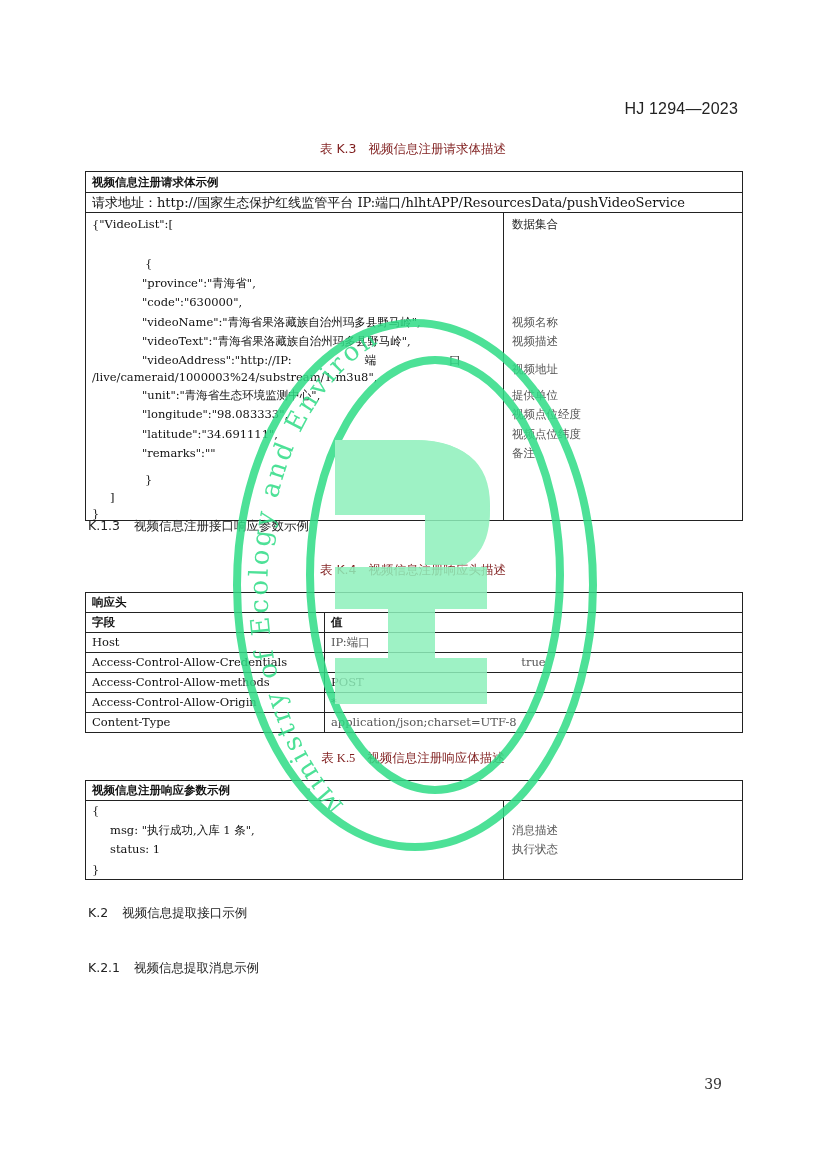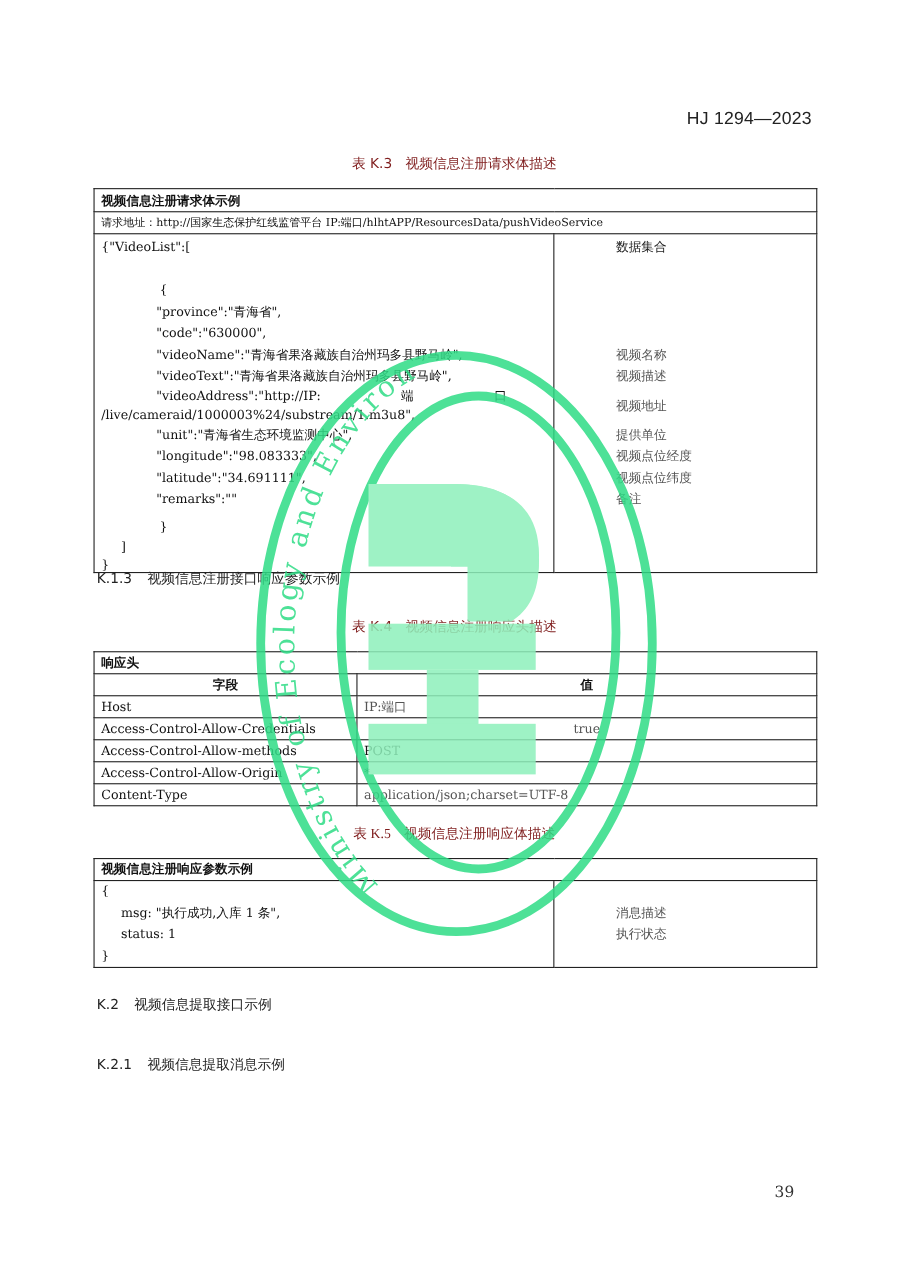--- a/index.html
+++ b/index.html
@@ -5,47 +5,47 @@
   html, body { margin: 0; padding: 0; background: #ffffff; }
   body { width: 826px; height: 1169px; position: relative; overflow: hidden; font-family: "DejaVu Serif", "Liberation Serif", serif; color: #111; }
   .std-code { position: absolute; right: 88px; top: 100px; font-family: "Liberation Sans", sans-serif; font-size: 16px; color: #222; letter-spacing: 0.2px; }
   .caption { position: absolute; left: 0; width: 826px; text-align: center; font-family: "DejaVu Sans", sans-serif; font-size: 12.5px; color: #7f1d1d; }
   .caption .num { margin-right: 12px; }
   .heading { position: absolute; left: 88px; font-family: "DejaVu Sans", sans-serif; font-size: 12.5px; color: #222; }
   .heading .num { margin-right: 14px; }
   table { position: absolute; left: 85px; width: 658px; border-collapse: collapse; font-size: 11.5px; }
   td { border: 1px solid #222; padding: 0 6px; vertical-align: top; }
   .bold { font-family: "DejaVu Sans", sans-serif; font-weight: bold; font-size: 11.5px; }
-  .center { text-align: center; }
+  .center { }
   .json-line { height: 19.5px; line-height: 19.5px; white-space: nowrap; }
   .i1 { padding-left: 50px; }
   .i0 { padding-left: 0; }
   .ib { padding-left: 53px; }
   .ic { padding-left: 18px; }
-  .desc-line { height: 19.5px; line-height: 19.5px; font-family: "DejaVu Sans", sans-serif; font-size: 11.5px; color: #555; margin-left: 48px; }
+  .desc-line { height: 19.5px; line-height: 19.5px; font-family: "DejaVu Sans", sans-serif; font-size: 11.5px; color: #555; }
   .tbl-row td { height: 19px; line-height: 19px; }
   .page-num { position: absolute; right: 104px; top: 1076px; font-size: 14px; color: #333; }
   .watermark { position: absolute; left: 225px; top: 305px; width: 380px; height: 560px; pointer-events: none; opacity: 0.85; }
 </style>
 </head>
 <body>
 
 <div class="std-code">HJ 1294—2023</div>
 
 <div class="caption" style="top:141px;">
   <span class="num">表 K.3</span><span>视频信息注册请求体描述</span>
 </div>
 
 <table style="top:171px;">
   <tbody>
       <tr>
     <td colspan="2" class="bold" style="height:20px;line-height:20px;">视频信息注册请求体示例</td>
   </tr>
   <tr>
-    <td colspan="2" style="height:19px;line-height:19px;font-size:10px;">请求地址：http://国家生态保护红线监管平台 IP:端口/hlhtAPP/ResourcesData/pushVideoService</td>
+    <td colspan="2" style="height:19px;line-height:19px;font-size:13px;">请求地址：http://国家生态保护红线监管平台 IP:端口/hlhtAPP/ResourcesData/pushVideoService</td>
   </tr>
   <tr>
     <td style="width:405px;padding:2px 6px 0 6px;height:287px;">
       <div class="json-line i0">{"VideoList":[</div>
       <div class="json-line"></div>
       <div class="json-line ib">{</div>
       <div class="json-line i1">"province":"青海省",</div>
       <div class="json-line i1">"code":"630000",</div>
       <div class="json-line i1">"videoName":"青海省果洛藏族自治州玛多县野马岭",</div>
       <div class="json-line i1">"videoText":"青海省果洛藏族自治州玛多县野马岭",</div>

